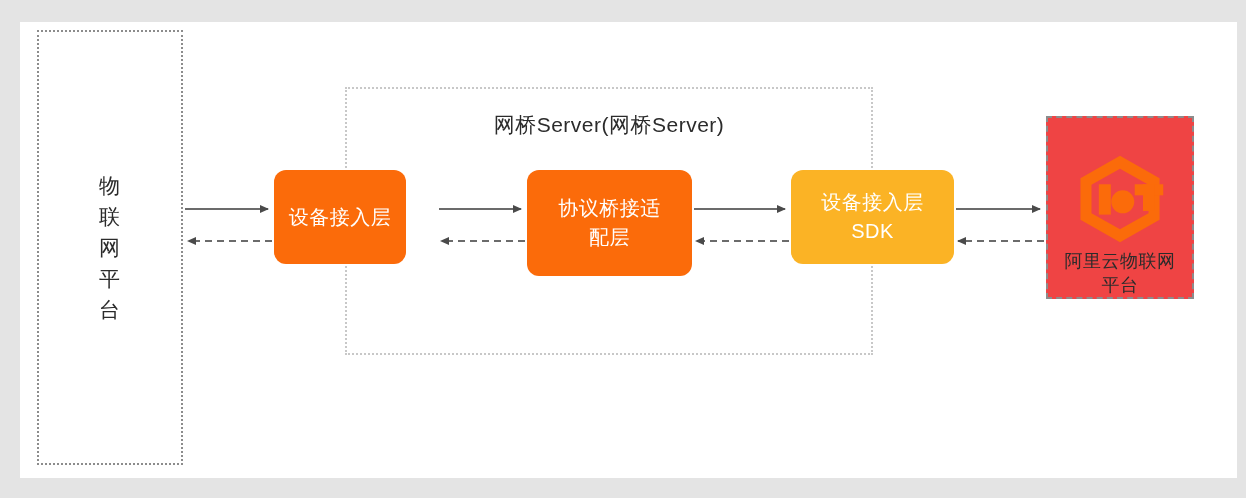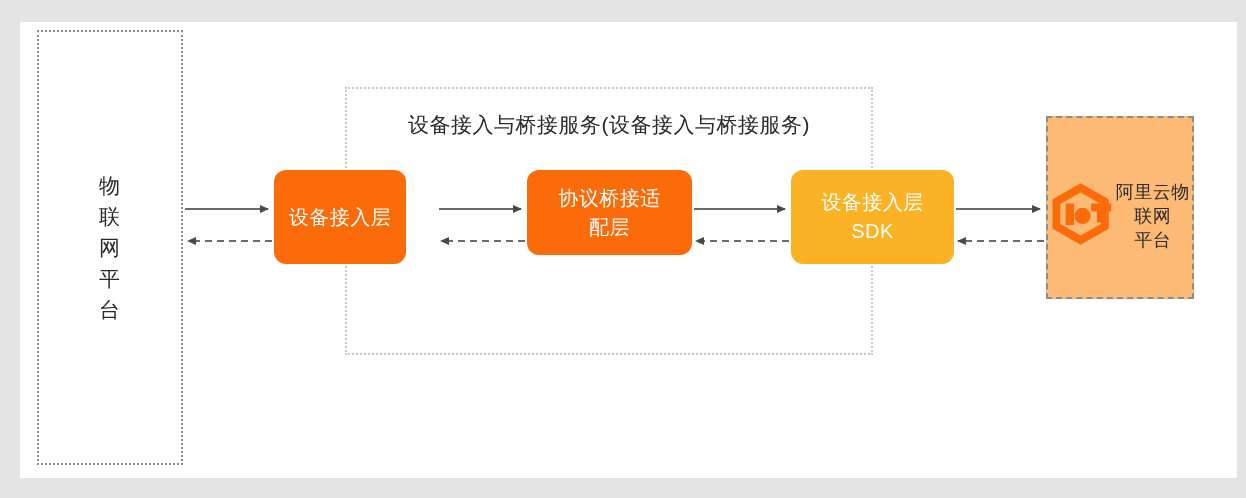--- a/index.html
+++ b/index.html
@@ -87,43 +87,43 @@
     left: 254px;
     top: 148px;
     width: 132px;
     height: 94px;
     background: #fb6b0a;
   }
   #box-protocol-bridge {
     left: 507px;
     top: 148px;
     width: 165px;
-    height: 85px;
+    height: 106px;
     background: #fb6b0a;
   }
   #box-cloud-sdk {
     left: 771px;
     top: 148px;
     width: 163px;
     height: 94px;
     background: #fbb325;
   }
 
   
   #right-platform {
     position: absolute;
     left: 1026px;
     top: 94px;
     width: 148px;
     height: 183px;
     border: 2px dashed #8c8c8c;
     box-sizing: border-box;
-    background: #fdba74;
+    background: #ef4444;
     display: flex;
-    flex-direction: row;
+    flex-direction: column;
     align-items: center;
     justify-content: flex-end;
     padding-top: 12px;
   }
   #iot-logo {
     width: 92px;
     height: 92px;
     display: block;
   }
   #right-platform-label {
@@ -164,21 +164,21 @@
 
   <div id="left-platform">
     <div id="left-platform-label">物
 联
 网
 平
 台</div>
   </div>
 
   <div id="bridge-container">
-    <div id="bridge-title">设备接入与桥接服务(设备接入与桥接服务)</div>
+    <div id="bridge-title">网桥Server(网桥Server)</div>
   </div>
 
   <div class="proc-box" id="box-device-access">
     <span>设备接入层</span>
   </div>
 
   <div class="proc-box" id="box-protocol-bridge">
     <span>协议桥接适
 配层</span>
   </div>

